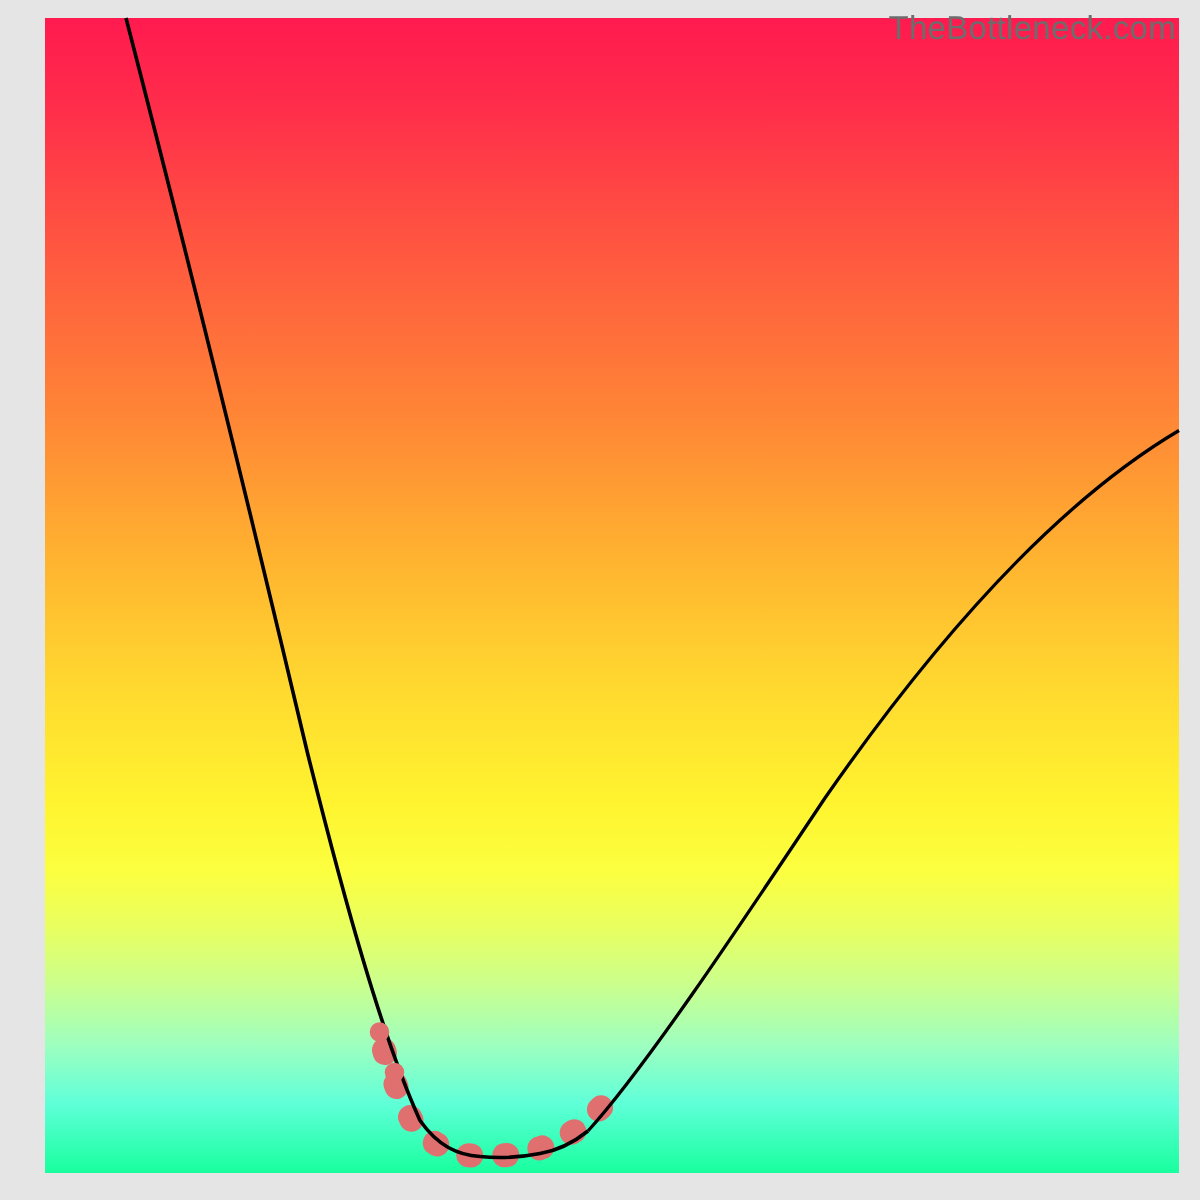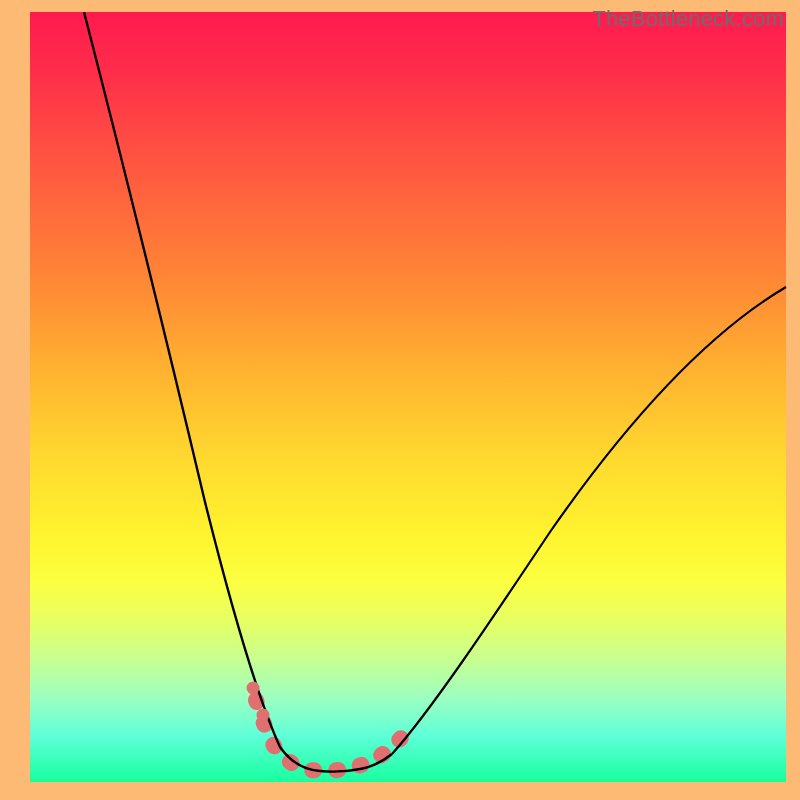--- a/index.html
+++ b/index.html
@@ -8,21 +8,21 @@
     width: 800px;
     height: 800px;
     background: #000;
     font-family: Arial, Helvetica, sans-serif;
     overflow: hidden;
   }
   .stage {
     position: relative;
     width: 800px;
     height: 800px;
-    background: #fdba74;
+    background: #e5e5e5;
   }
   .plot {
     position: absolute;
     left: 30px;
     top: 12px;
     width: 756px;
     height: 770px;
     background: linear-gradient(
       to bottom,
       #ff1a4f 0%,

